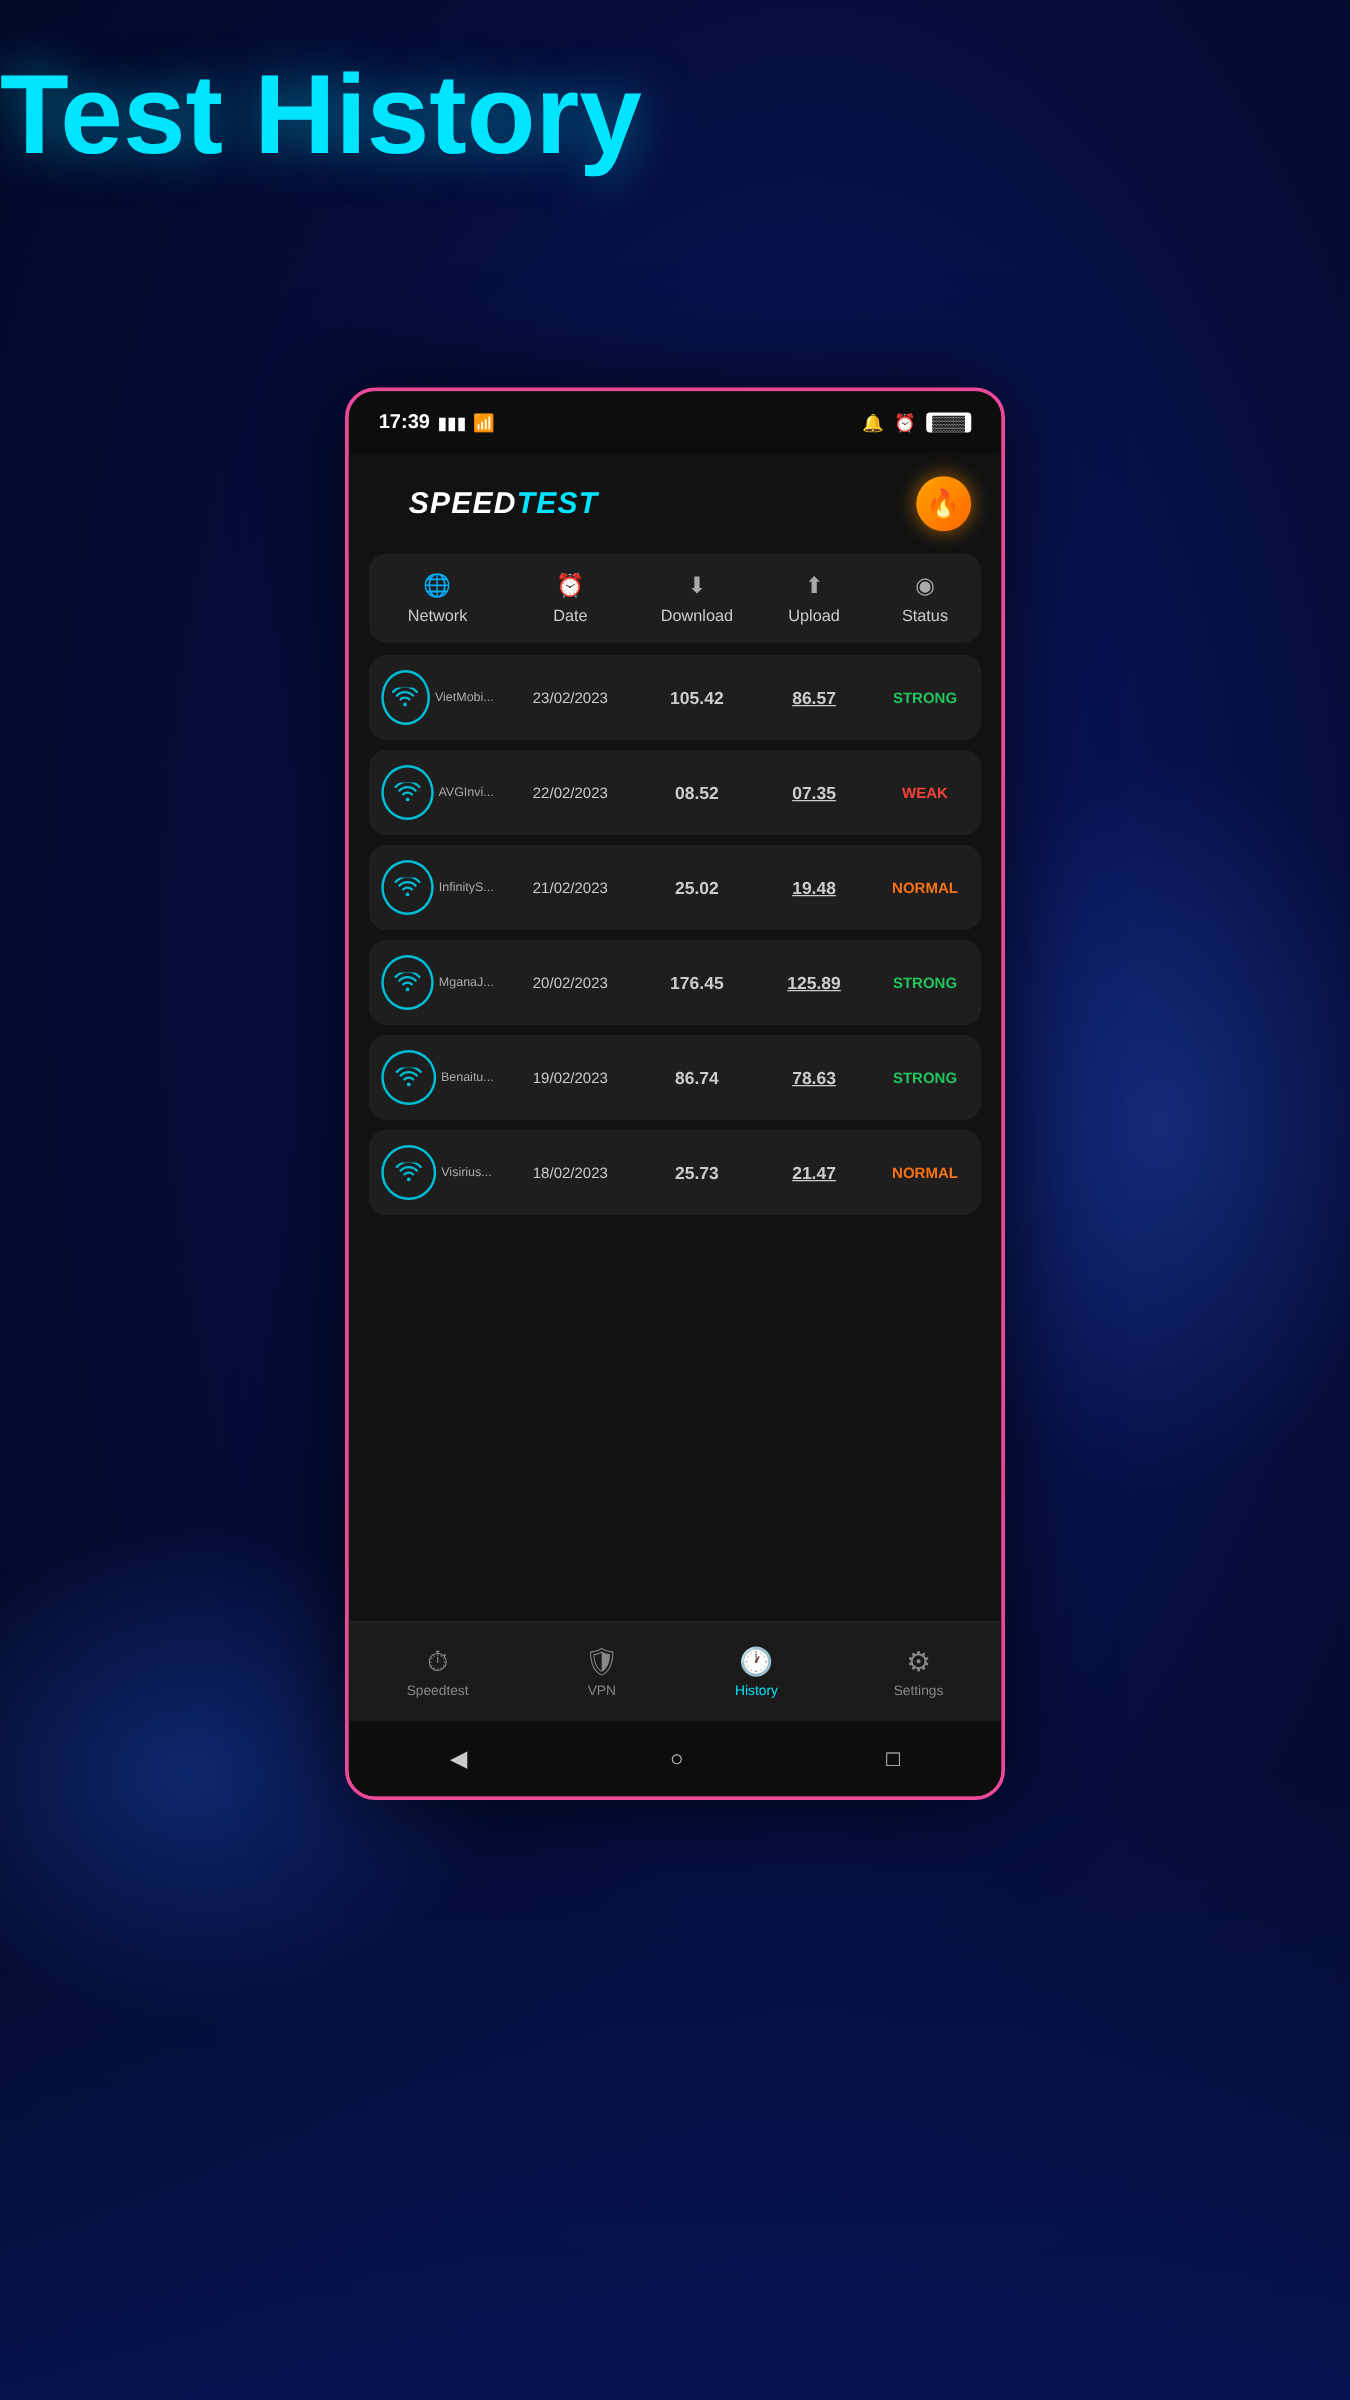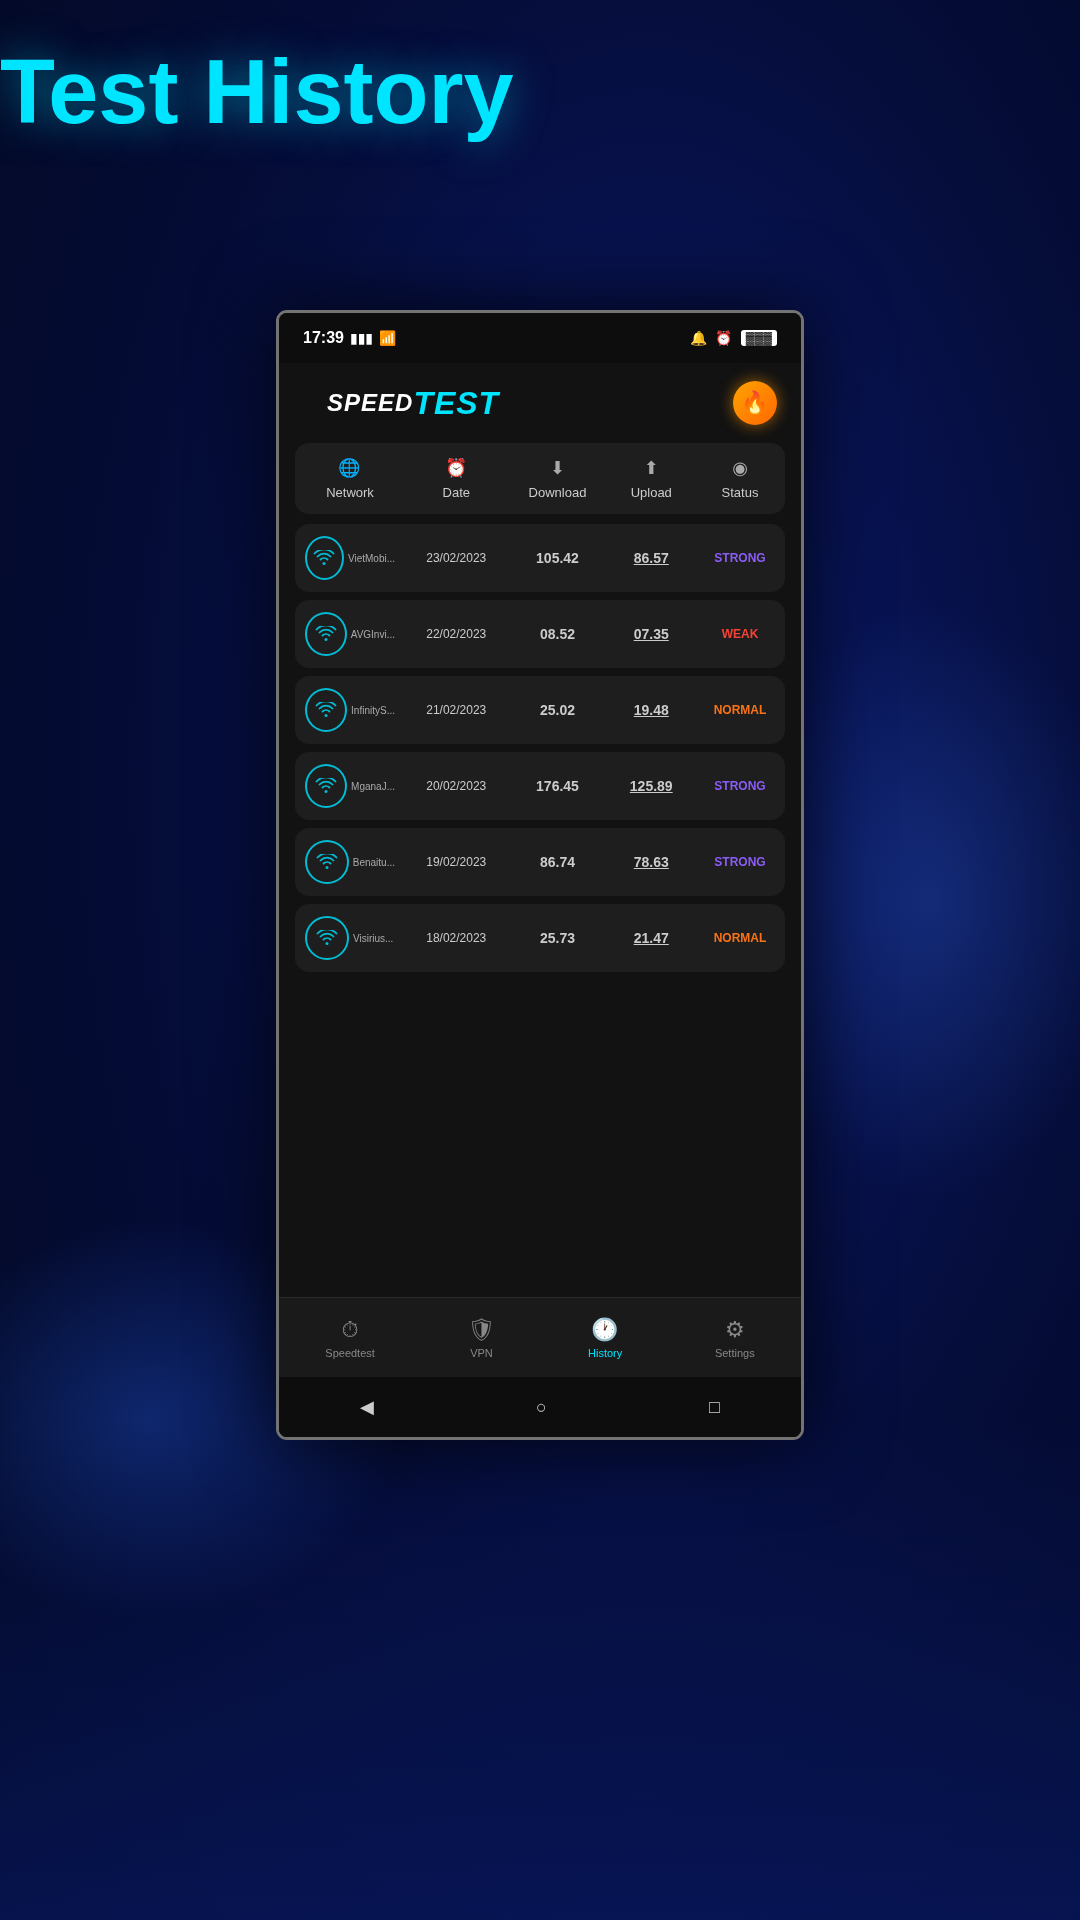--- a/index.html
+++ b/index.html
@@ -56,22 +56,22 @@
 
     
     .phone-frame {
       position: absolute;
       top: 310px;
       left: 50%;
       transform: translateX(-50%);
       width: 528px;
       height: 1130px;
       background: #1a1a1a;
-      border-radius: 11px;
-      border: 3px solid #737373;
+      border-radius: 24px;
+      border: 3px solid #ec4899;
       overflow: hidden;
       box-shadow: 0 0 80px rgba(0,0,0,0.8), inset 0 0 10px rgba(255,255,255,0.05);
     }
 
     
     .status-bar {
       background: #0d0d0d;
       height: 50px;
       display: flex;
       align-items: center;
@@ -120,21 +120,21 @@
     .logo-speed {
       color: #fff;
       font-size: 24px;
       font-weight: 900;
       letter-spacing: 1px;
       font-style: italic;
       margin-left: 24px;
     }
     .logo-test {
       color: #00e5ff;
-      font-size: 32px;
+      font-size: 24px;
       font-weight: 900;
       letter-spacing: 1px;
       font-style: italic;
     }
     .fire-btn {
       width: 44px;
       height: 44px;
       background: linear-gradient(135deg, #ffa500, #ff6600);
       border-radius: 50%;
       display: flex;
@@ -234,21 +234,21 @@
       font-size: 14px;
       font-weight: 600;
       text-decoration: underline;
     }
     .status-col {
       width: 70px;
       text-align: center;
       font-size: 12px;
       font-weight: 700;
     }
-    .status-strong { color: #8b5cf6; }
+    .status-strong { color: #22c55e; }
     .status-weak { color: #f44336; }
     .status-normal { color: #f97316; text-align: center; }
 
     
     .bottom-nav {
       background: #1a1a1a;
       height: 80px;
       display: flex;
       align-items: center;
       justify-content: space-around;

